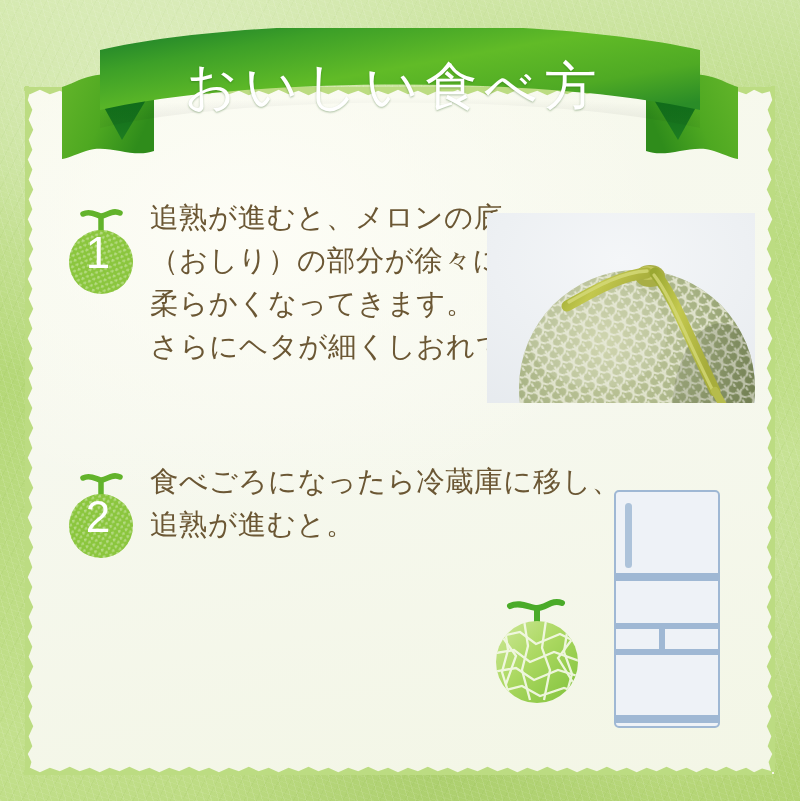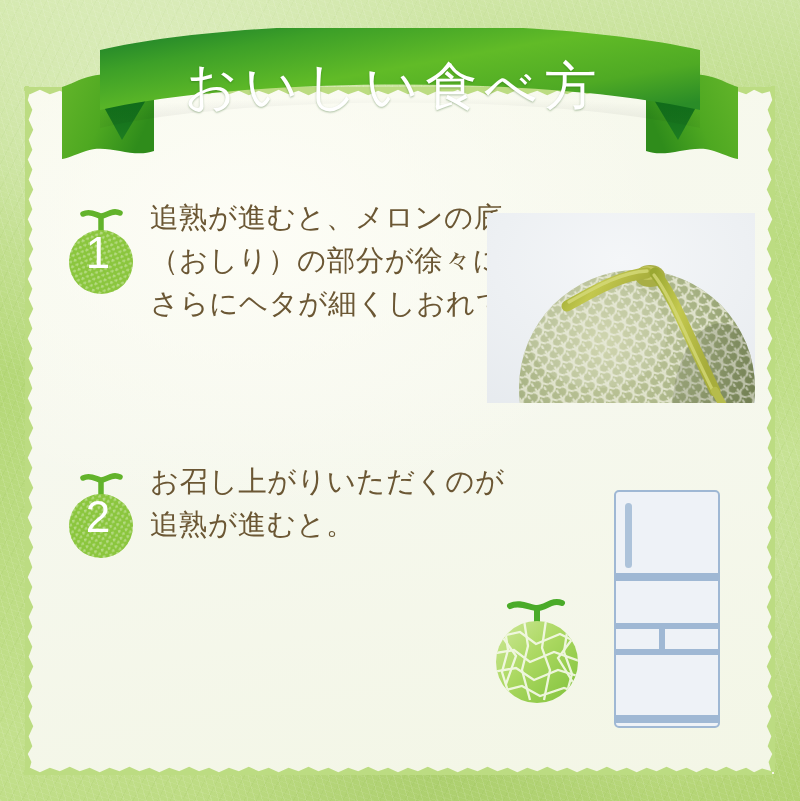--- a/index.html
+++ b/index.html
@@ -282,20 +282,21 @@
       <path d="M21,10 C29,6 35,12 39,12 C45,12 50,5 58,9" stroke="#62b32b" stroke-width="5.5" stroke-linecap="round" fill="none"></path>
 
       <circle cx="39" cy="58" r="32" fill="url(#net1)"></circle>
       <circle cx="39" cy="58" r="32" fill="#8cc63f" opacity=".18"></circle>
     </svg>
     <div class="badge-num">1</div>
 
     <div class="step-text">
       <span class="ln">追熟が進むと、メロンの底</span>
       <span class="ln">（おしり）の部分が徐々に</span>
+      <span class="ln">柔らかくなってきます。</span>
       <span class="ln">さらにヘタが細くしおれて</span>
     </div>
   </div>
 
   <div class="photo">
     <span class="sr">ネット模様のメロンとT字のヘタの写真</span>
     <svg viewBox="0 0 268 190" width="268" height="190" preserveAspectRatio="none">
       <defs>
         <radialGradient id="photoBg" cx="0.5" cy="0.25" r="0.95">
           <stop offset="0%" stop-color="#f4f6f8"></stop>
@@ -351,21 +352,21 @@
         </pattern>
       </defs>
       <path d="M39,26 L39,13" stroke="#62b32b" stroke-width="5.5" stroke-linecap="round" fill="none"></path>
       <path d="M21,10 C29,6 35,12 39,12 C45,12 50,5 58,9" stroke="#62b32b" stroke-width="5.5" stroke-linecap="round" fill="none"></path>
       <circle cx="39" cy="58" r="32" fill="url(#net2)"></circle>
       <circle cx="39" cy="58" r="32" fill="#8cc63f" opacity=".18"></circle>
     </svg>
     <div class="badge-num">2</div>
 
     <div class="step-text">
-      <span class="ln">お召し上がりいただくのが</span>
+      <span class="ln">食べごろになったら冷蔵庫に移し、</span>
       <span class="ln">追熟が進むと。</span>
     </div>
   </div>
 
   <div class="melon-illus">
     <span class="sr">ネット模様のメロンのイラスト</span>
     <svg viewBox="0 0 122 112" width="122" height="112">
       <defs>
         <linearGradient id="melonIllus" x1="0" y1="0" x2="1" y2="1">
           <stop offset="0%" stop-color="#cfe89a"></stop>

